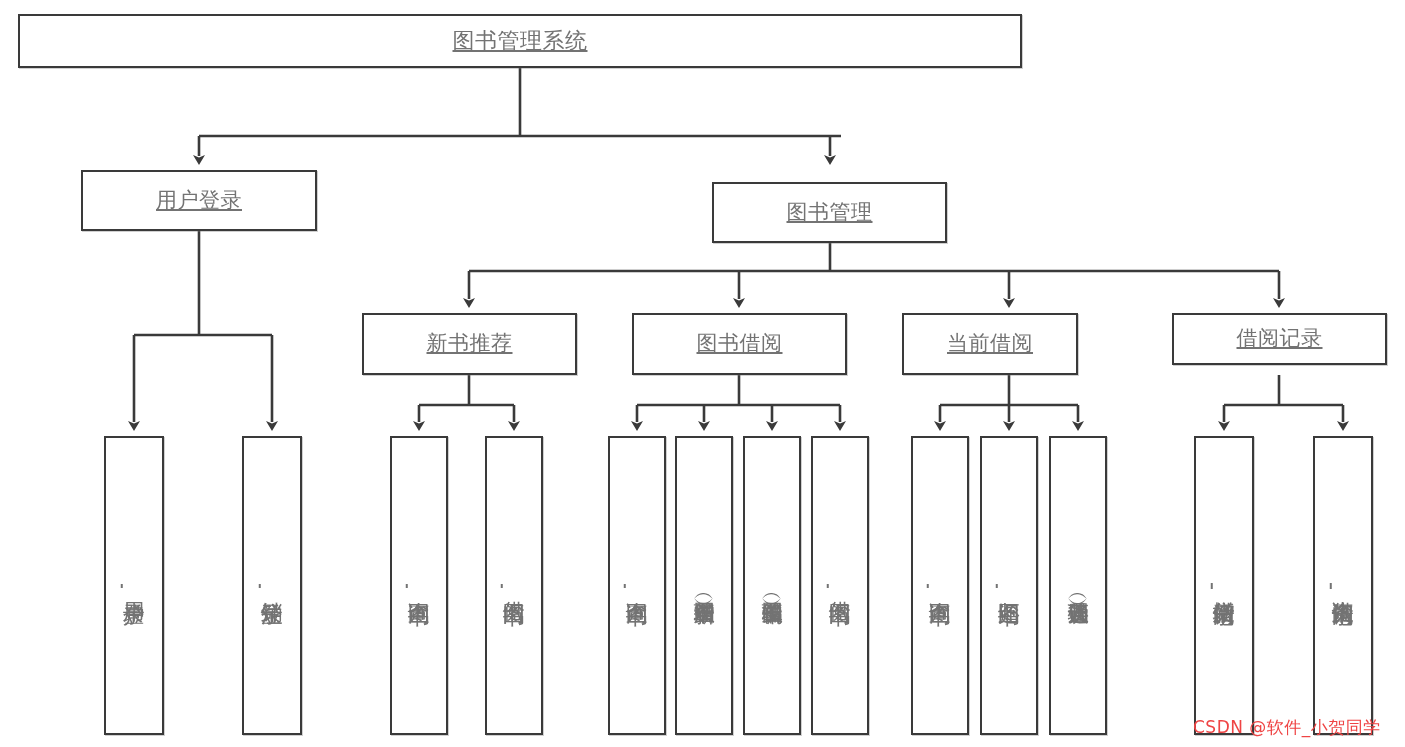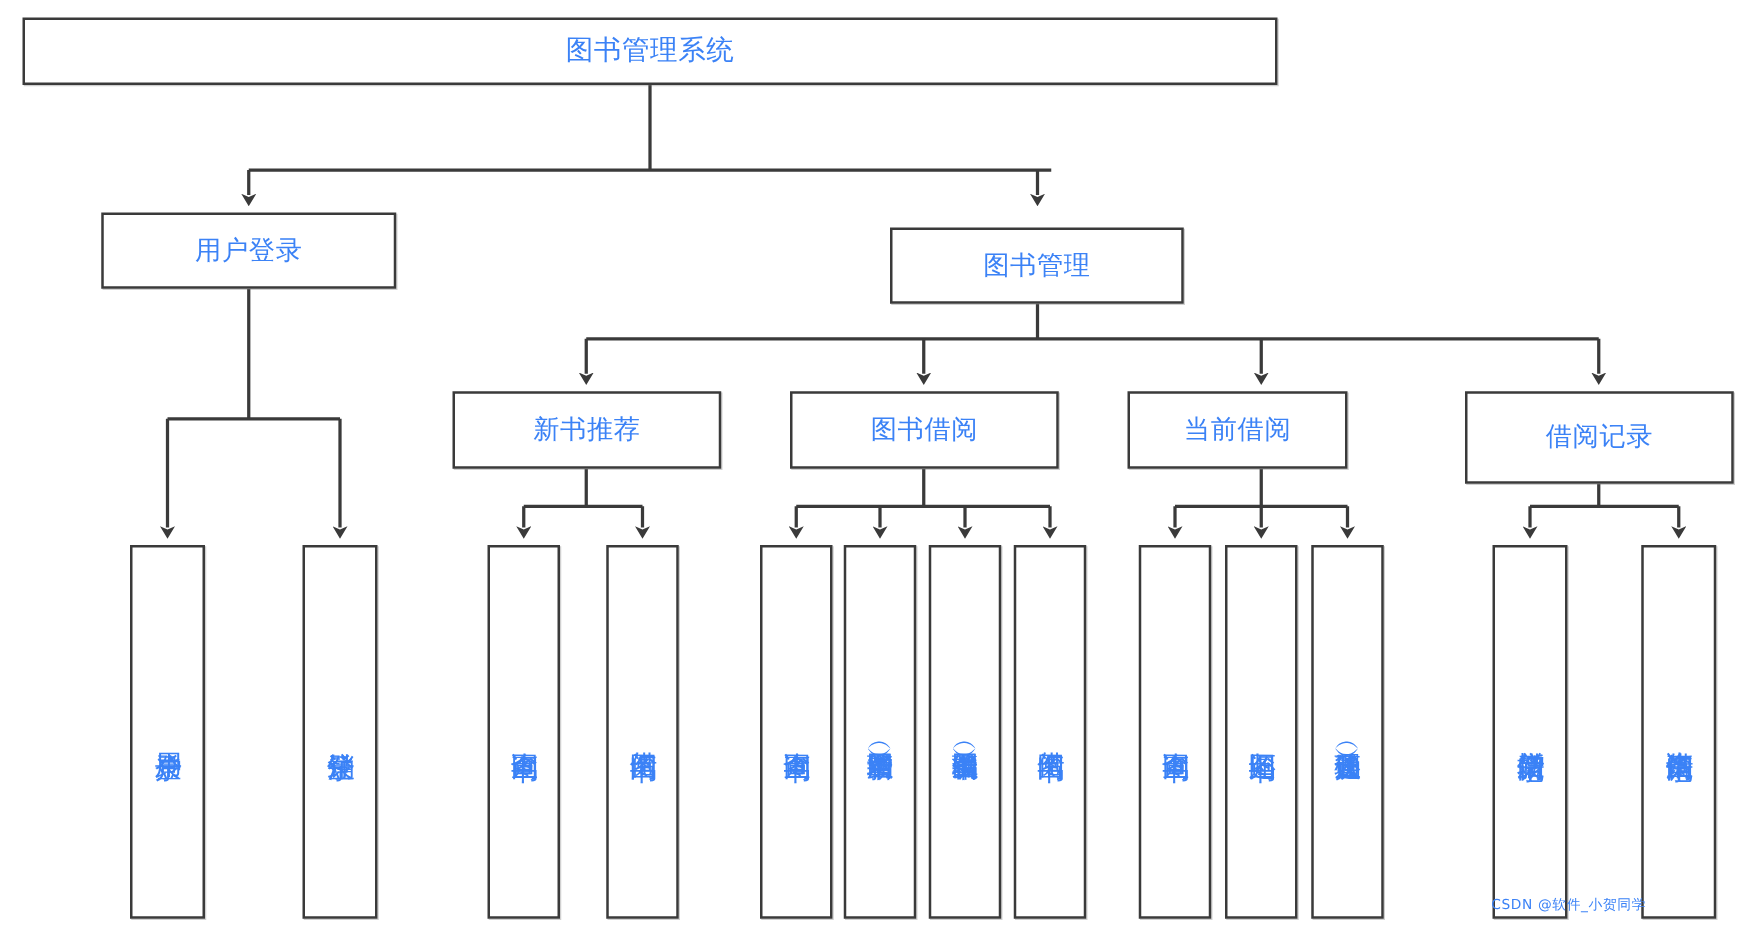--- a/index.html
+++ b/index.html
@@ -26,22 +26,23 @@
     pointer-events: none;
   }
   .node {
     position: absolute;
     box-sizing: border-box;
     border: 2px solid #3a3a3a;
     background: #ffffff;
     display: flex;
     align-items: center;
     justify-content: center;
-    color: #3b82f6;
+    color: #737373;
     box-shadow: 1px 1px 0 rgba(120,120,120,0.35);
+    text-decoration: underline;
   }
   .node-h {
     font-size: 21px;
     letter-spacing: 0.5px;
     line-height: 1.2;
     white-space: nowrap;
   }
   .node-root {
     font-size: 22px;
   }
@@ -56,22 +57,22 @@
     text-align: center;
     padding: 4px 0;
     white-space: nowrap;
   }
   .node-v.tight {
     font-size: 21px;
     letter-spacing: 0px;
   }
   .watermark {
     position: absolute;
-    font-size: 11px;
-    color: #3b82f6;
+    font-size: 17px;
+    color: #ef4444;
     letter-spacing: 0.5px;
     white-space: nowrap;
     user-select: none;
   }
 </style>
 </head>
 <body>
 
 <div id="canvas">
 
@@ -138,21 +139,21 @@
   </svg>
 
   <div class="node node-h node-root" id="node-root" style="left: 18px; top: 14px; width: 1004px; height: 54px;">图书管理系统</div>
 
   <div class="node node-h" id="node-l2-0" style="left: 81px; top: 170px; width: 236px; height: 61px;">用户登录</div>
   <div class="node node-h" id="node-l2-1" style="left: 712px; top: 170px; width: 235px; height: 61px; margin-top: 12px;">图书管理</div>
 
   <div class="node node-h" id="node-l3-1" style="left: 632px; top: 313px; width: 215px; height: 62px;">图书借阅</div>
   <div class="node node-h" id="node-l3-0" style="left: 362px; top: 313px; width: 215px; height: 62px;">新书推荐</div>
   <div class="node node-h" id="node-l3-2" style="left: 902px; top: 313px; width: 176px; height: 62px;">当前借阅</div>
-  <div class="node node-h" id="node-l3-3" style="left: 1172px; top: 313px; width: 215px; height: 74px;">借阅记录</div>
+  <div class="node node-h" id="node-l3-3" style="left: 1172px; top: 313px; width: 215px; height: 52px;">借阅记录</div>
 
   <div class="node node-v" id="node-leaf-0" style="left: 104px; top: 436px; width: 60px; height: 299px;">用户登录</div>
   <div class="node node-v" id="node-leaf-1" style="left: 242px; top: 436px; width: 60px; height: 299px;">注销登录</div>
   <div class="node node-v" id="node-leaf-2" style="left: 390px; top: 436px; width: 58px; height: 299px;">查询图书</div>
   <div class="node node-v" id="node-leaf-3" style="left: 485px; top: 436px; width: 58px; height: 299px;">借阅图书</div>
   <div class="node node-v" id="node-leaf-4" style="left: 608px; top: 436px; width: 58px; height: 299px;">查询图书</div>
   <div class="node node-v tight" id="node-leaf-5" style="left: 675px; top: 436px; width: 58px; height: 299px;">新增图书（管理员）</div>
   <div class="node node-v tight" id="node-leaf-6" style="left: 743px; top: 436px; width: 58px; height: 299px;">编辑图书（管理员）</div>
   <div class="node node-v" id="node-leaf-7" style="left: 811px; top: 436px; width: 58px; height: 299px;">借阅图书</div>
   <div class="node node-v" id="node-leaf-8" style="left: 911px; top: 436px; width: 58px; height: 299px;">查询图书</div>

